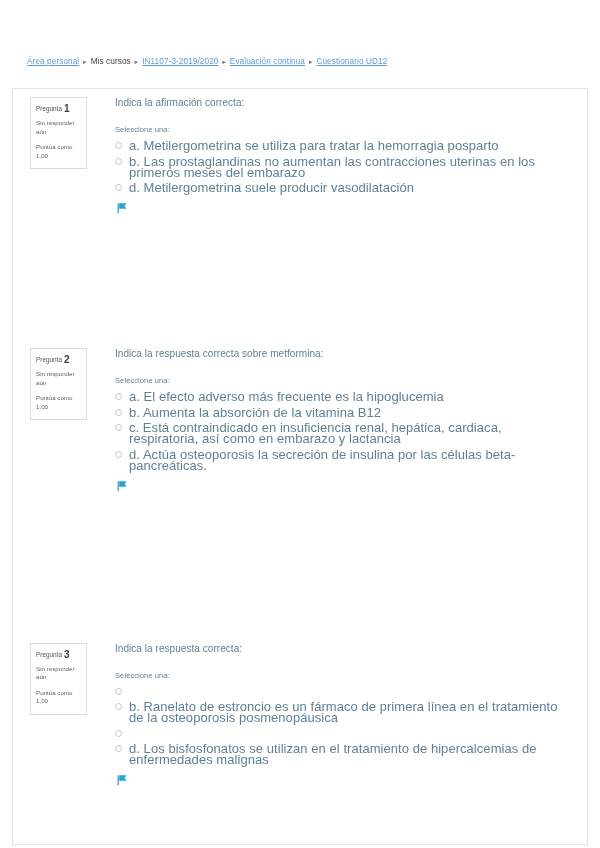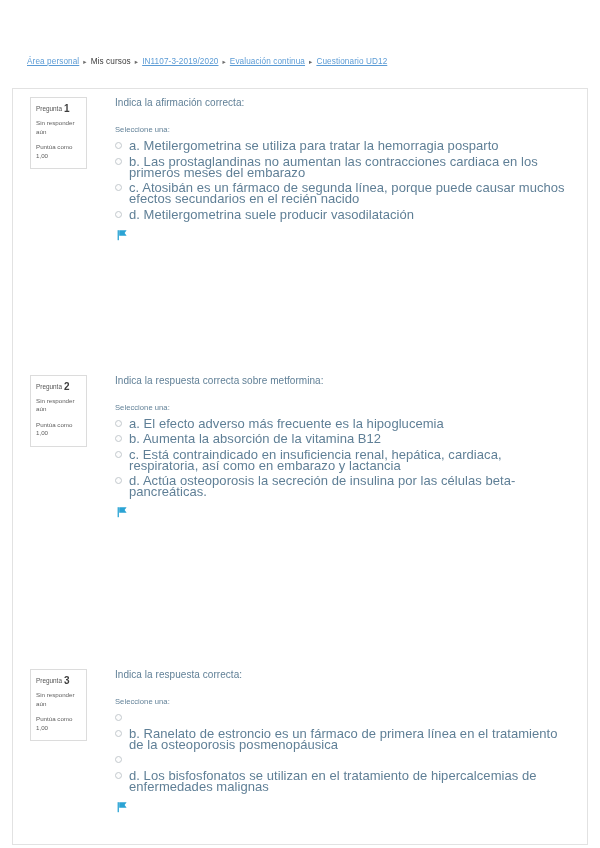--- a/index.html
+++ b/index.html
@@ -154,25 +154,21 @@
         <div class="qbody">
           <div class="qtext">Indica la afirmación correcta:</div>
           <div class="qprompt">Seleccione una:</div>
           <div class="answers">
             <label class="answer">
               <span class="radio"></span>
               <span class="answer-label">a. Metilergometrina se utiliza para tratar la hemorragia posparto</span>
             </label>
             <label class="answer">
               <span class="radio"></span>
-              <span class="answer-label">b. Las prostaglandinas no aumentan las contracciones cardiaca en los primeros meses del embarazo</span>
-            </label>
-            <label class="answer">
-              <span class="radio"></span>
-              <span class="answer-label">c. Atosibán es un fármaco de segunda línea, porque puede causar muchos efectos secundarios en el recién nacido</span>
+              <span class="answer-label">b. Las prostaglandinas no aumentan las contracciones uterinas en los primeros meses del embarazo</span>
             </label>
             <label class="answer">
               <span class="radio"></span>
               <span class="answer-label">d. Metilergometrina suele producir vasodilatación</span>
             </label>
           </div>
           <div class="flag-wrap">
             <svg class="flag-icon" width="11" height="12" viewBox="0 0 11 12">
               <rect x="0.6" y="1.2" width="1.3" height="10" fill="#2aa3d4"></rect>
               <path d="M2.2 1.2 L9.6 1.2 L7.6 4.0 L9.6 6.8 L2.2 6.8 Z" fill="#2aa3d4"></path>

